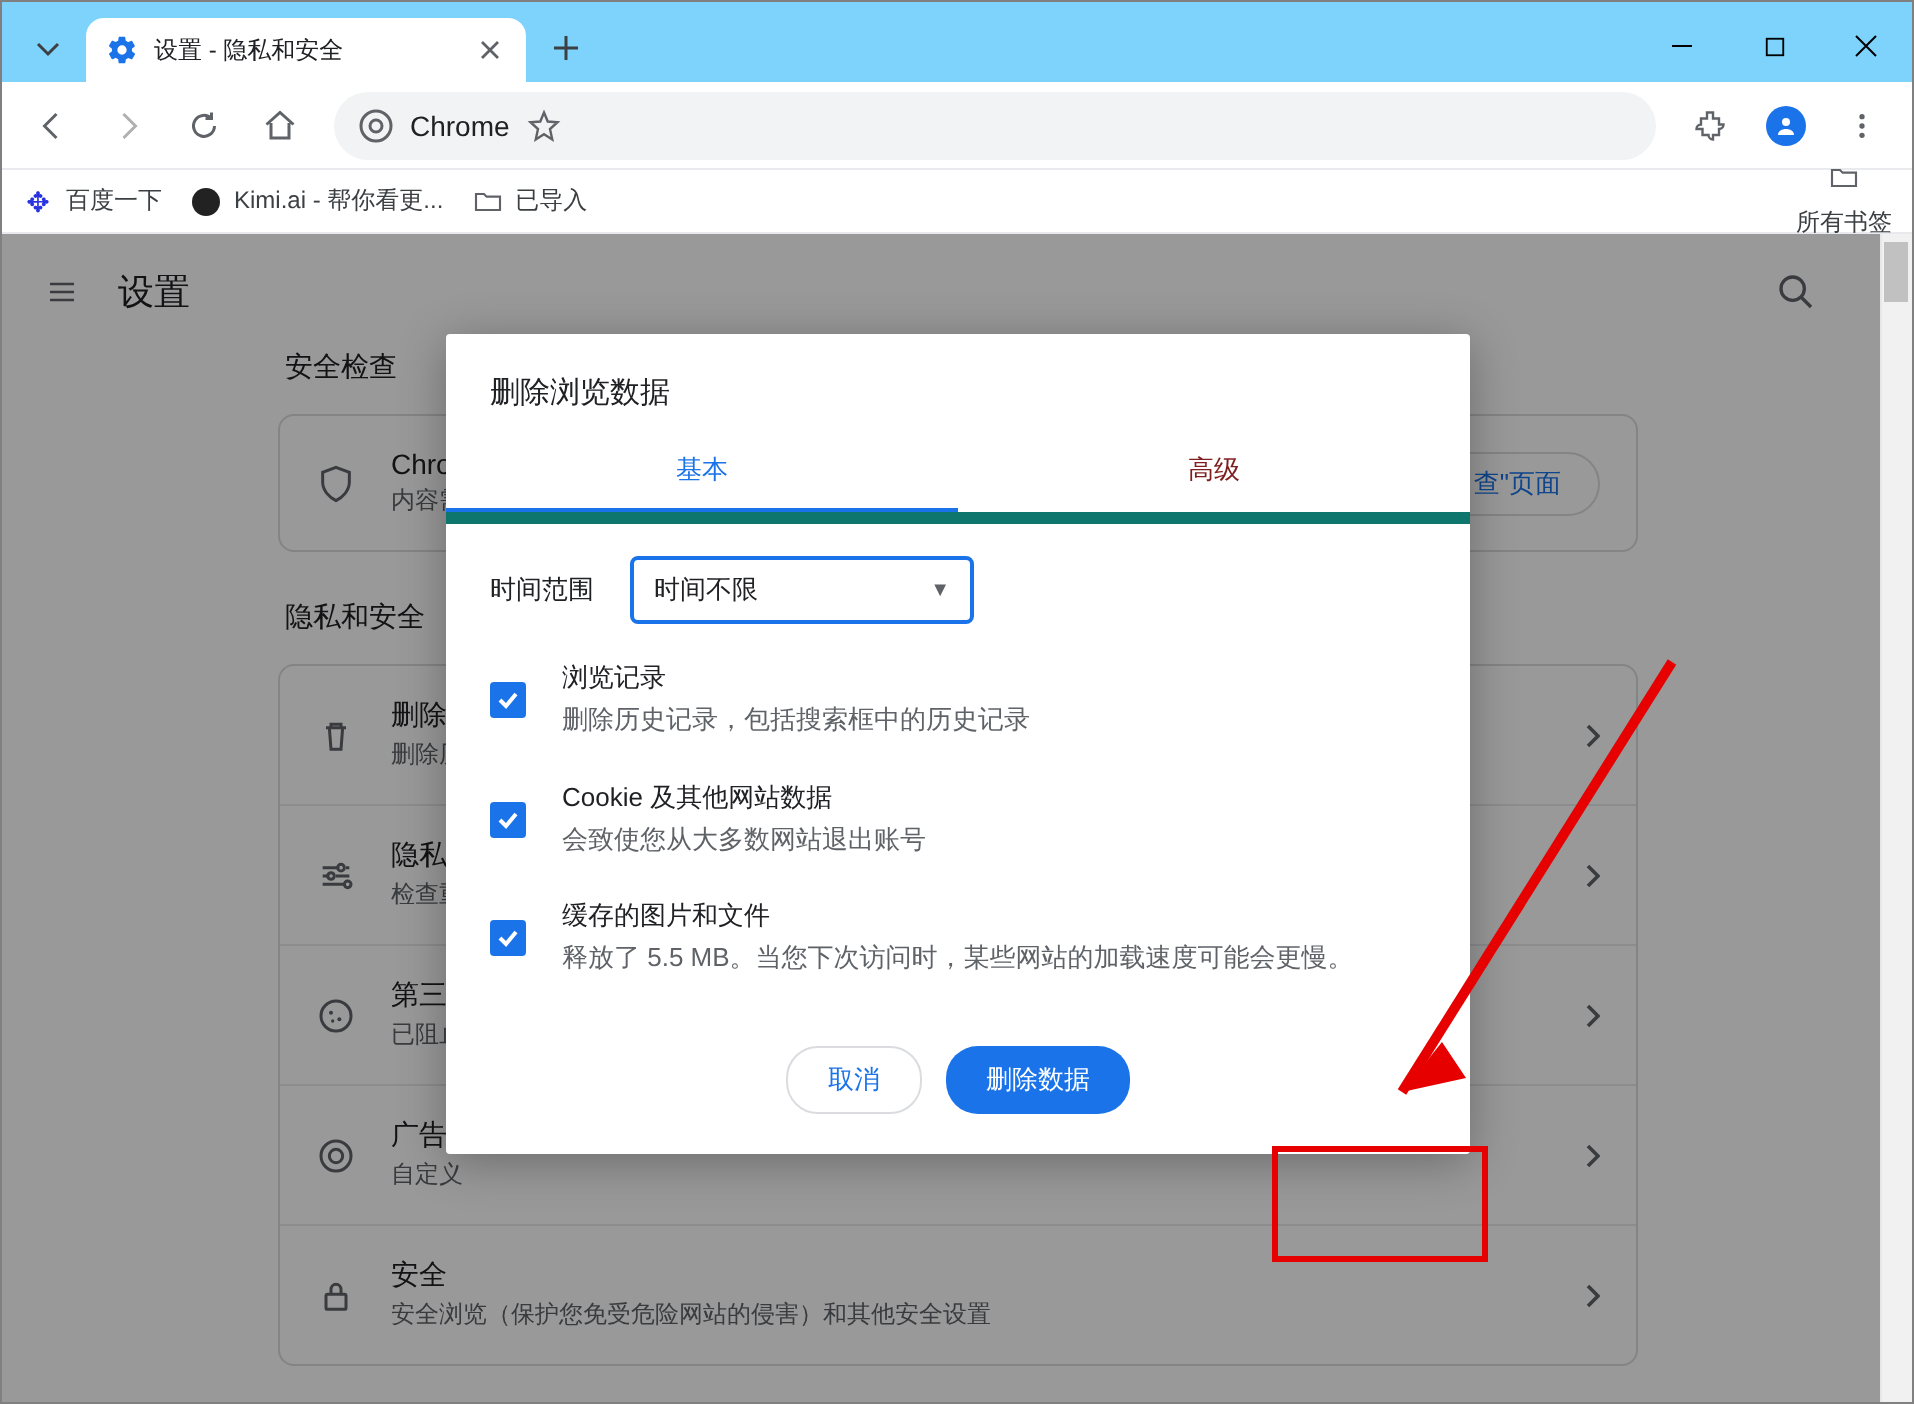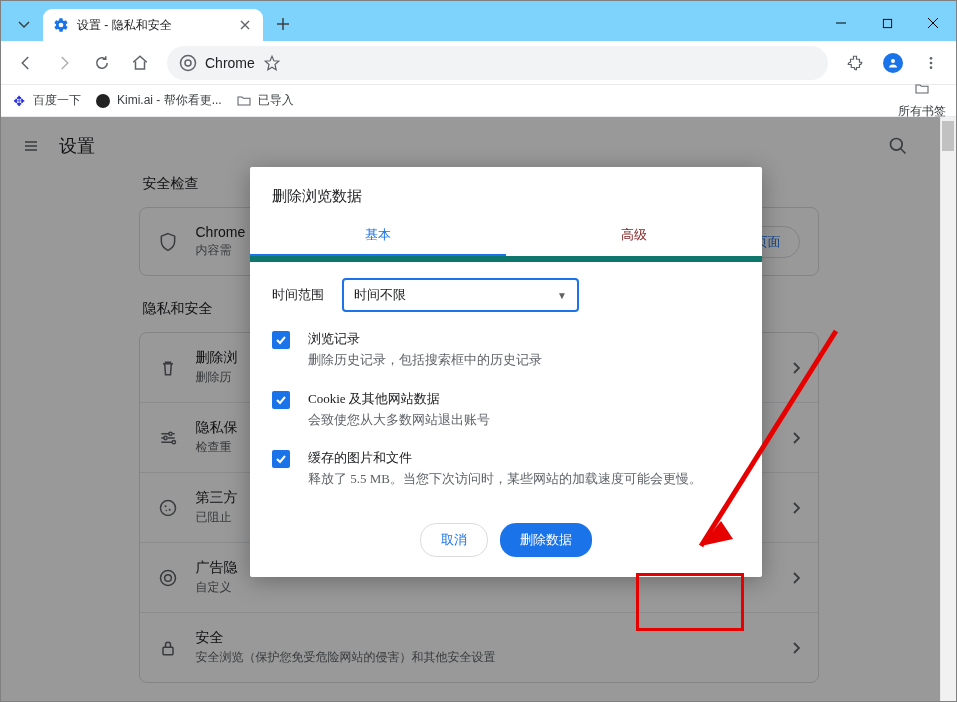--- a/index.html
+++ b/index.html
@@ -55,31 +55,31 @@
   .card .row:first-child { border-top:none; }
   .row-ico { width:20px;height:20px;color:#5f6368;margin-right:18px; flex:0 0 20px;}
   .row-txt { flex:1; }
   .row-txt .t { font-size:14px; color:#202124;}
   .row-txt .d { font-size:12px; color:#5f6368; margin-top:2px;}
   .row-arrow { color:#5f6368; }
   .pill-btn { border:1px solid #dadce0; border-radius:16px; padding:6px 18px; font-size:13px; color:#1a73e8; background:#fff;}
   
   .scrim { position:absolute; left:0;right:16px;top:0;bottom:0; background:rgba(0,0,0,0.40);}
   
-  .dialog { position:absolute; left:222px; top:166px; width:512px; background:#fff; border-radius:2px; box-shadow:0 4px 24px rgba(0,0,0,0.3);padding-bottom:0;margin-left:27px;}
+  .dialog { position:absolute; left:222px; top:166px; width:512px; background:#fff; border-radius:2px; box-shadow:0 4px 24px rgba(0,0,0,0.3);padding-bottom:0;}
   .dlg-title { font-size:15px; color:#202124; padding:20px 22px 8px 22px;}
   .tabs { display:flex; border-bottom:6px solid #0f766e;}
   .tabs .tabbtn { flex:1; text-align:center; padding:12px 0 10px; font-size:13px; color:#7f1d1d; border-bottom:2px solid transparent;}
   .tabs .tabbtn.active { color:#1a73e8; border-bottom:2px solid #1a73e8;}
   .dlg-body { padding:16px 22px 4px 22px;}
   .field-row { display:flex; align-items:center; margin-bottom:18px;}
   .field-label { font-size:13px; color:#202124; margin-right:18px;}
-  .select { border:2px solid #1a73e8; border-radius:4px; height:34px; width:237px; display:flex; align-items:center; padding:0 10px; font-size:13px; color:#202124; justify-content:space-between;}
+  .select { border:2px solid #1a73e8; border-radius:4px; height:34px; width:172px; display:flex; align-items:center; padding:0 10px; font-size:13px; color:#202124; justify-content:space-between;}
   .select .caret { color:#5f6368; font-size:10px;}
-  .chk-row { display:flex; align-items:flex-start; margin-bottom:20px;font-family:Liberation Serif, serif;}
+  .chk-row { display:flex; align-items:center; margin-bottom:20px;}
   .chk { width:18px;height:18px;border-radius:2px;background:#1a73e8;display:flex;align-items:center;justify-content:center;flex:0 0 18px;margin-top:1px;}
   .chk svg { width:12px;height:12px;color:#fff;}
   .chk-body { margin-left:18px;}
   .chk-body .t { font-size:13px; color:#202124;}
   .chk-body .d { font-size:13px; color:#5f6368; margin-top:2px; line-height:1.5;}
   .dlg-actions { display:flex; justify-content:center; gap:12px; padding:10px 22px 20px 22px;}
   .btn-outline { border:1px solid #dadce0; background:#fff; color:#1a73e8; border-radius:16px; padding:7px 20px; font-size:13px;}
   .btn-primary { border:none; background:#1a73e8; color:#fff; border-radius:16px; padding:7px 20px; font-size:13px;}
   
   .red-box { position:absolute; border:3px solid #e60000;}

